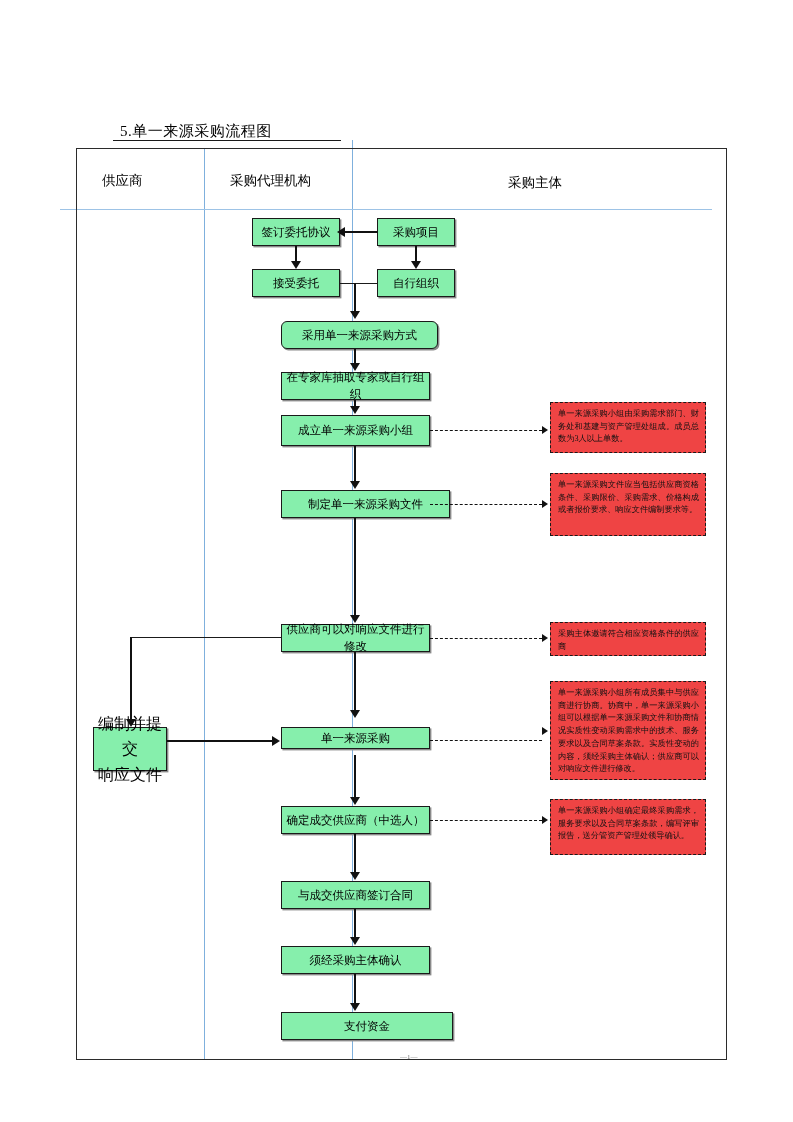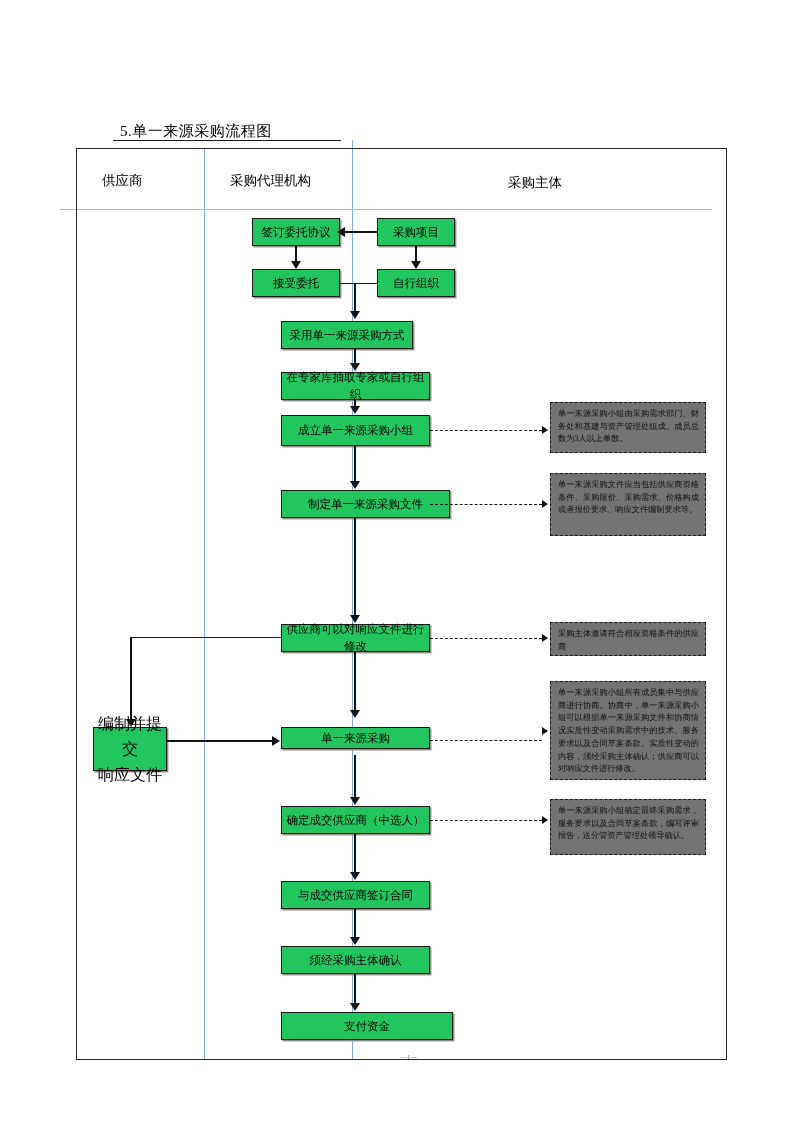--- a/index.html
+++ b/index.html
@@ -16,28 +16,28 @@
 
   
   #chart-frame{position:absolute;left:76px;top:148px;width:651px;height:912px;
                border:1.5px solid #2b2b2b;box-sizing:border-box;background:transparent;}
 
   
   .lane-label{position:absolute;font-size:13.5px;white-space:nowrap;}
 
   
   .node{position:absolute;box-sizing:border-box;border:1.2px solid #1a1a1a;
-        background:#22c55e;display:flex;align-items:center;justify-content:center;
+        background:#86efac;display:flex;align-items:center;justify-content:center;
         text-align:center;font-size:11.5px;line-height:1.45;padding:2px 4px;
         box-shadow:1.4px 1.4px 0 0 #8a8a8a;}
   .node.two-line{flex-direction:column;font-size:16px;line-height:1.6;}
 
   
   .note{position:absolute;box-sizing:border-box;border:1.1px dashed #1a1a1a;
-        background:#737373;font-size:8.2px;line-height:1.55;padding:5px 6px 4px 7px;
+        background:#ef4444;font-size:8.2px;line-height:1.55;padding:5px 6px 4px 7px;
         text-align:justify;color:#111;}
 
   
   .conn{position:absolute;background:#111;}
   .conn.v{width:2px;}
   .conn.h{height:2px;}
   .conn.thin{background:#1a1a1a;}
   .conn.thin.h{height:1.4px;}
 
   
@@ -74,21 +74,21 @@
 <div class="lane-label" style="left:102px;top:172px;">供应商</div>
 <div class="lane-label" style="left:230px;top:172px;">采购代理机构</div>
 <div class="lane-label" style="left:508px;top:174px;">采购主体</div>
 
 <div class="node" style="left:252px;top:218px;width:88px;height:28px;">签订委托协议</div>
 <div class="node" style="left:377px;top:218px;width:78px;height:28px;">采购项目</div>
 
 <div class="node" style="left:252px;top:269px;width:88px;height:28px;">接受委托</div>
 <div class="node" style="left:377px;top:269px;width:78px;height:28px;">自行组织</div>
 
-<div class="node" style="left:281px;top:321px;width:132px;height:28px;">采用单一来源采购方式</div>
+<div class="node" style="left:281px;top:321px;width:157px;height:28px;border-radius:6px;">采用单一来源采购方式</div>
 <div class="node" style="left:281px;top:372px;width:149px;height:28px;">在专家库抽取专家或自行组织</div>
 <div class="node" style="left:281px;top:415px;width:149px;height:31px;">成立单一来源采购小组</div>
 <div class="node" style="left:281px;top:490px;width:169px;height:28px;">制定单一来源采购文件</div>
 <div class="node" style="left:281px;top:624px;width:149px;height:28px;">供应商可以对响应文件进行修改</div>
 
 <div class="node two-line" style="left:93px;top:727px;width:74px;height:44px;">
   <span>编制并提交</span>
   <span>响应文件</span>
 </div>
 

